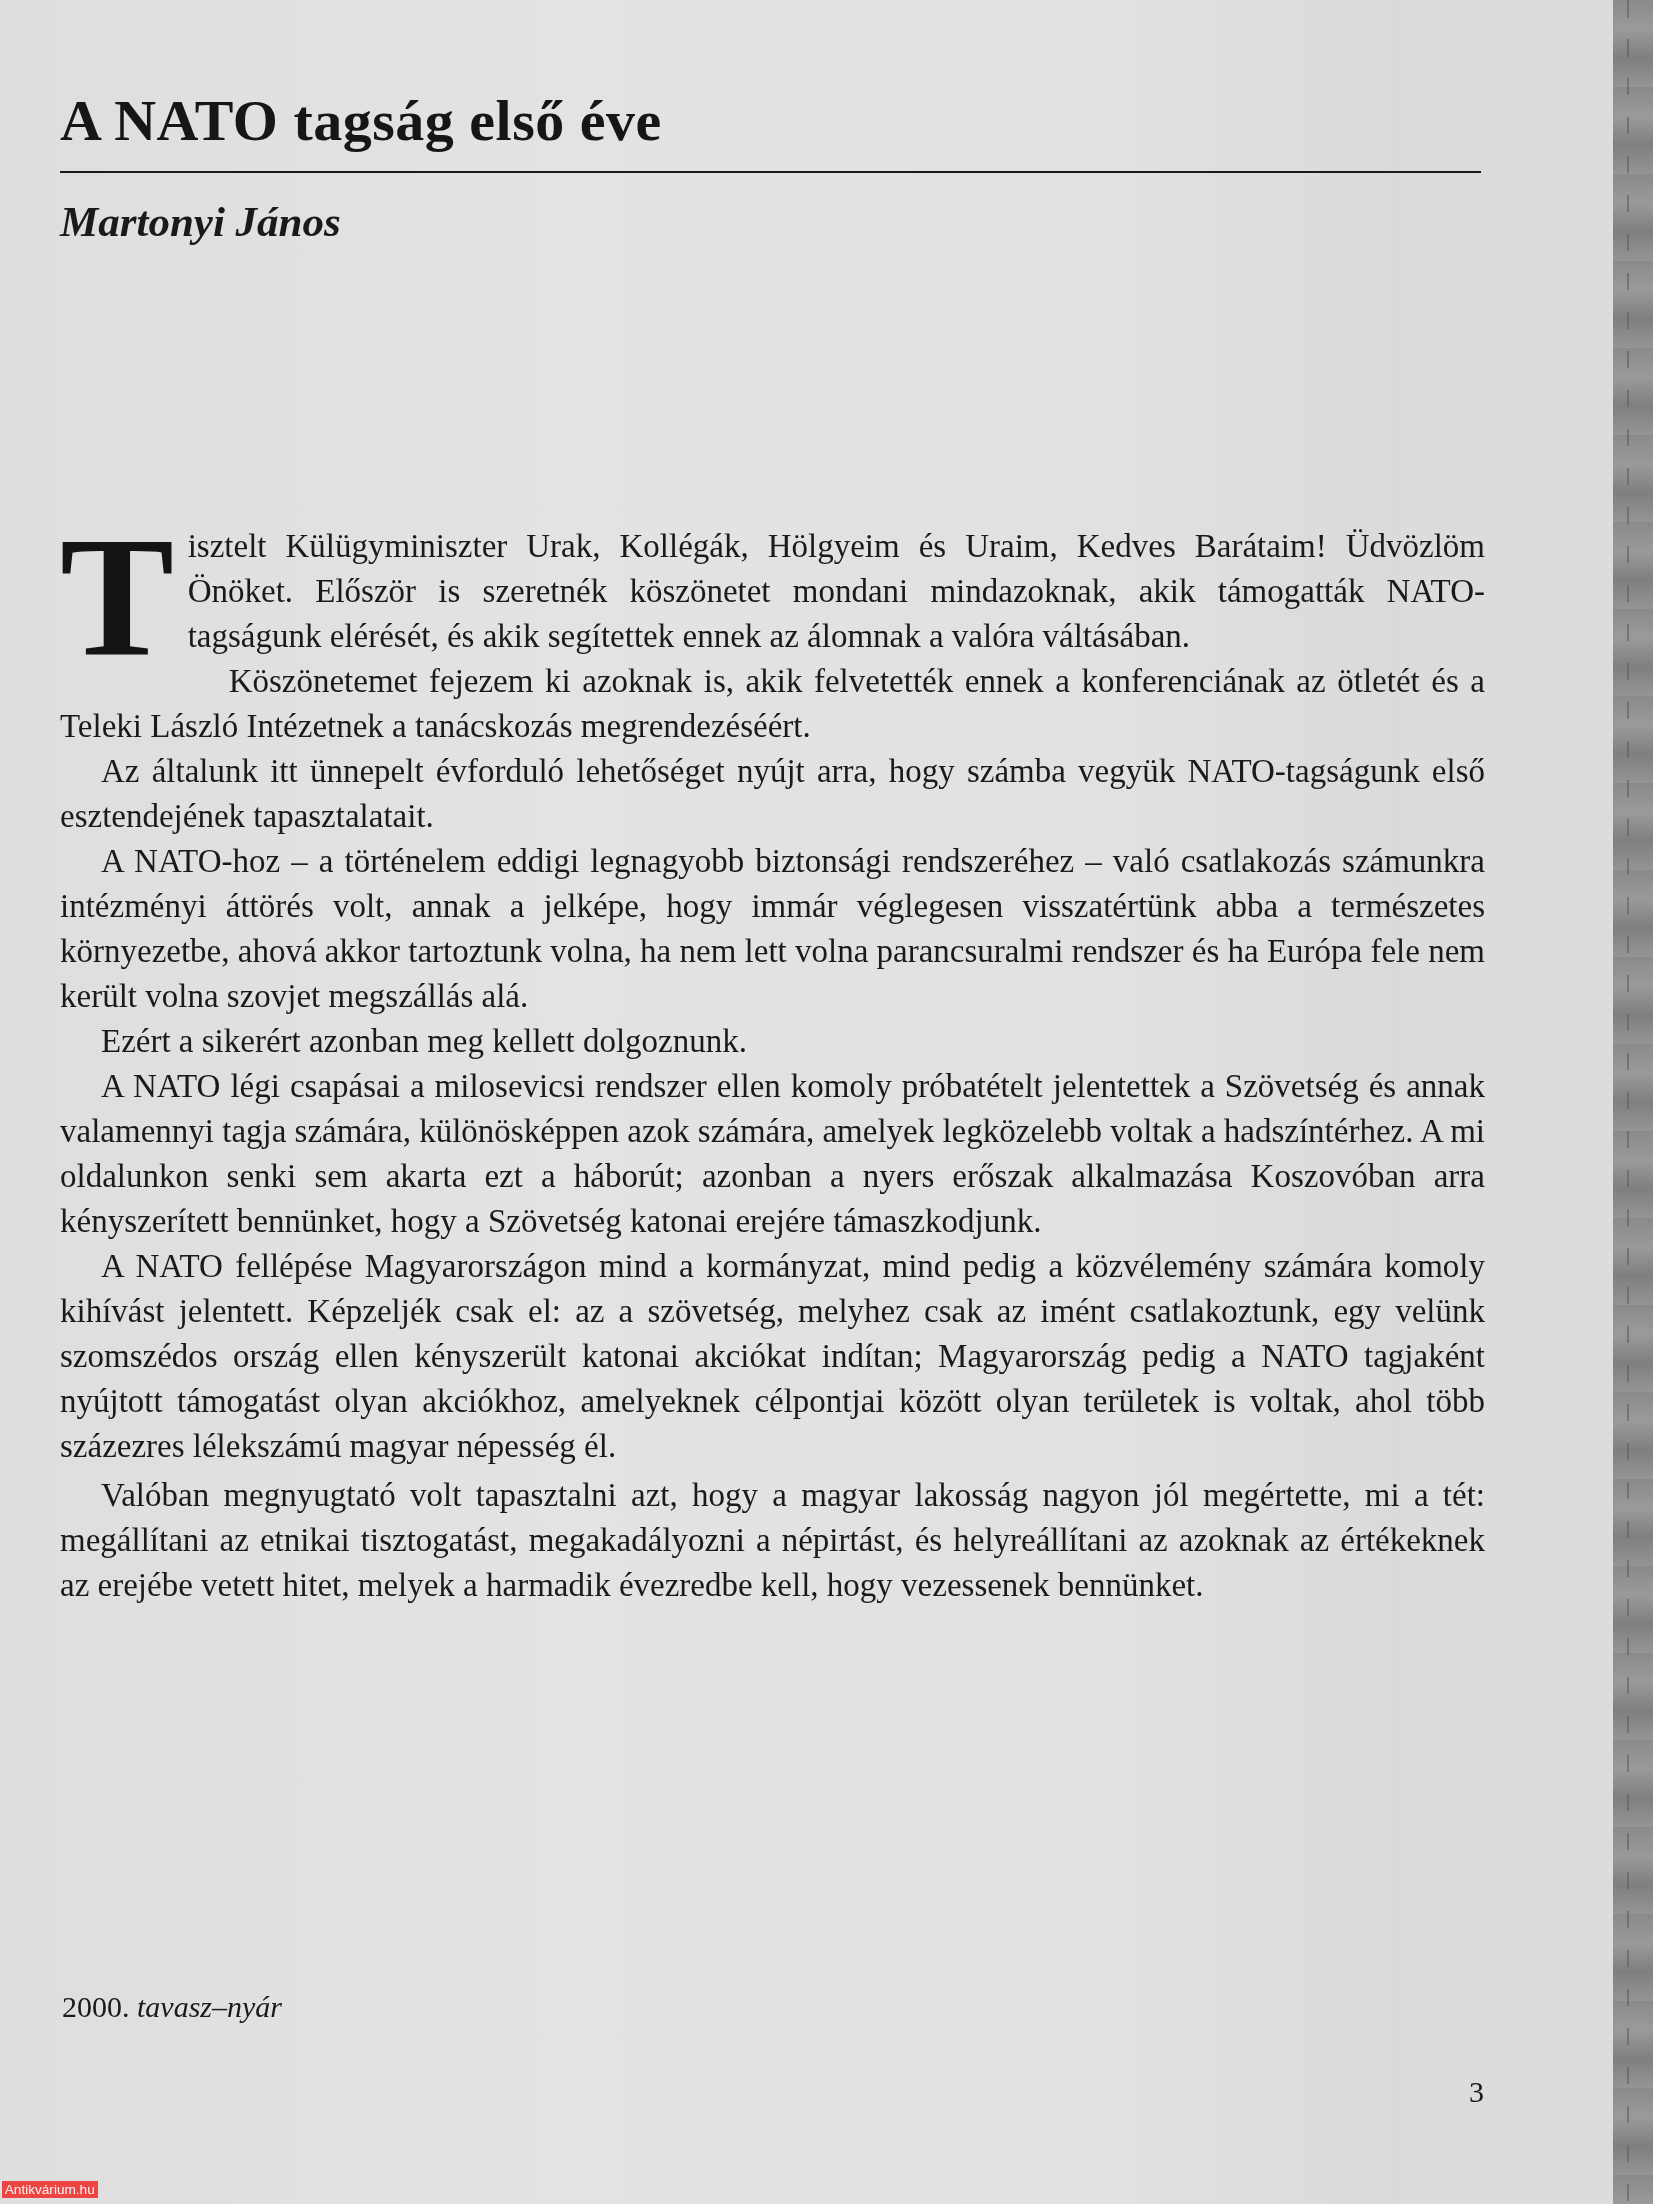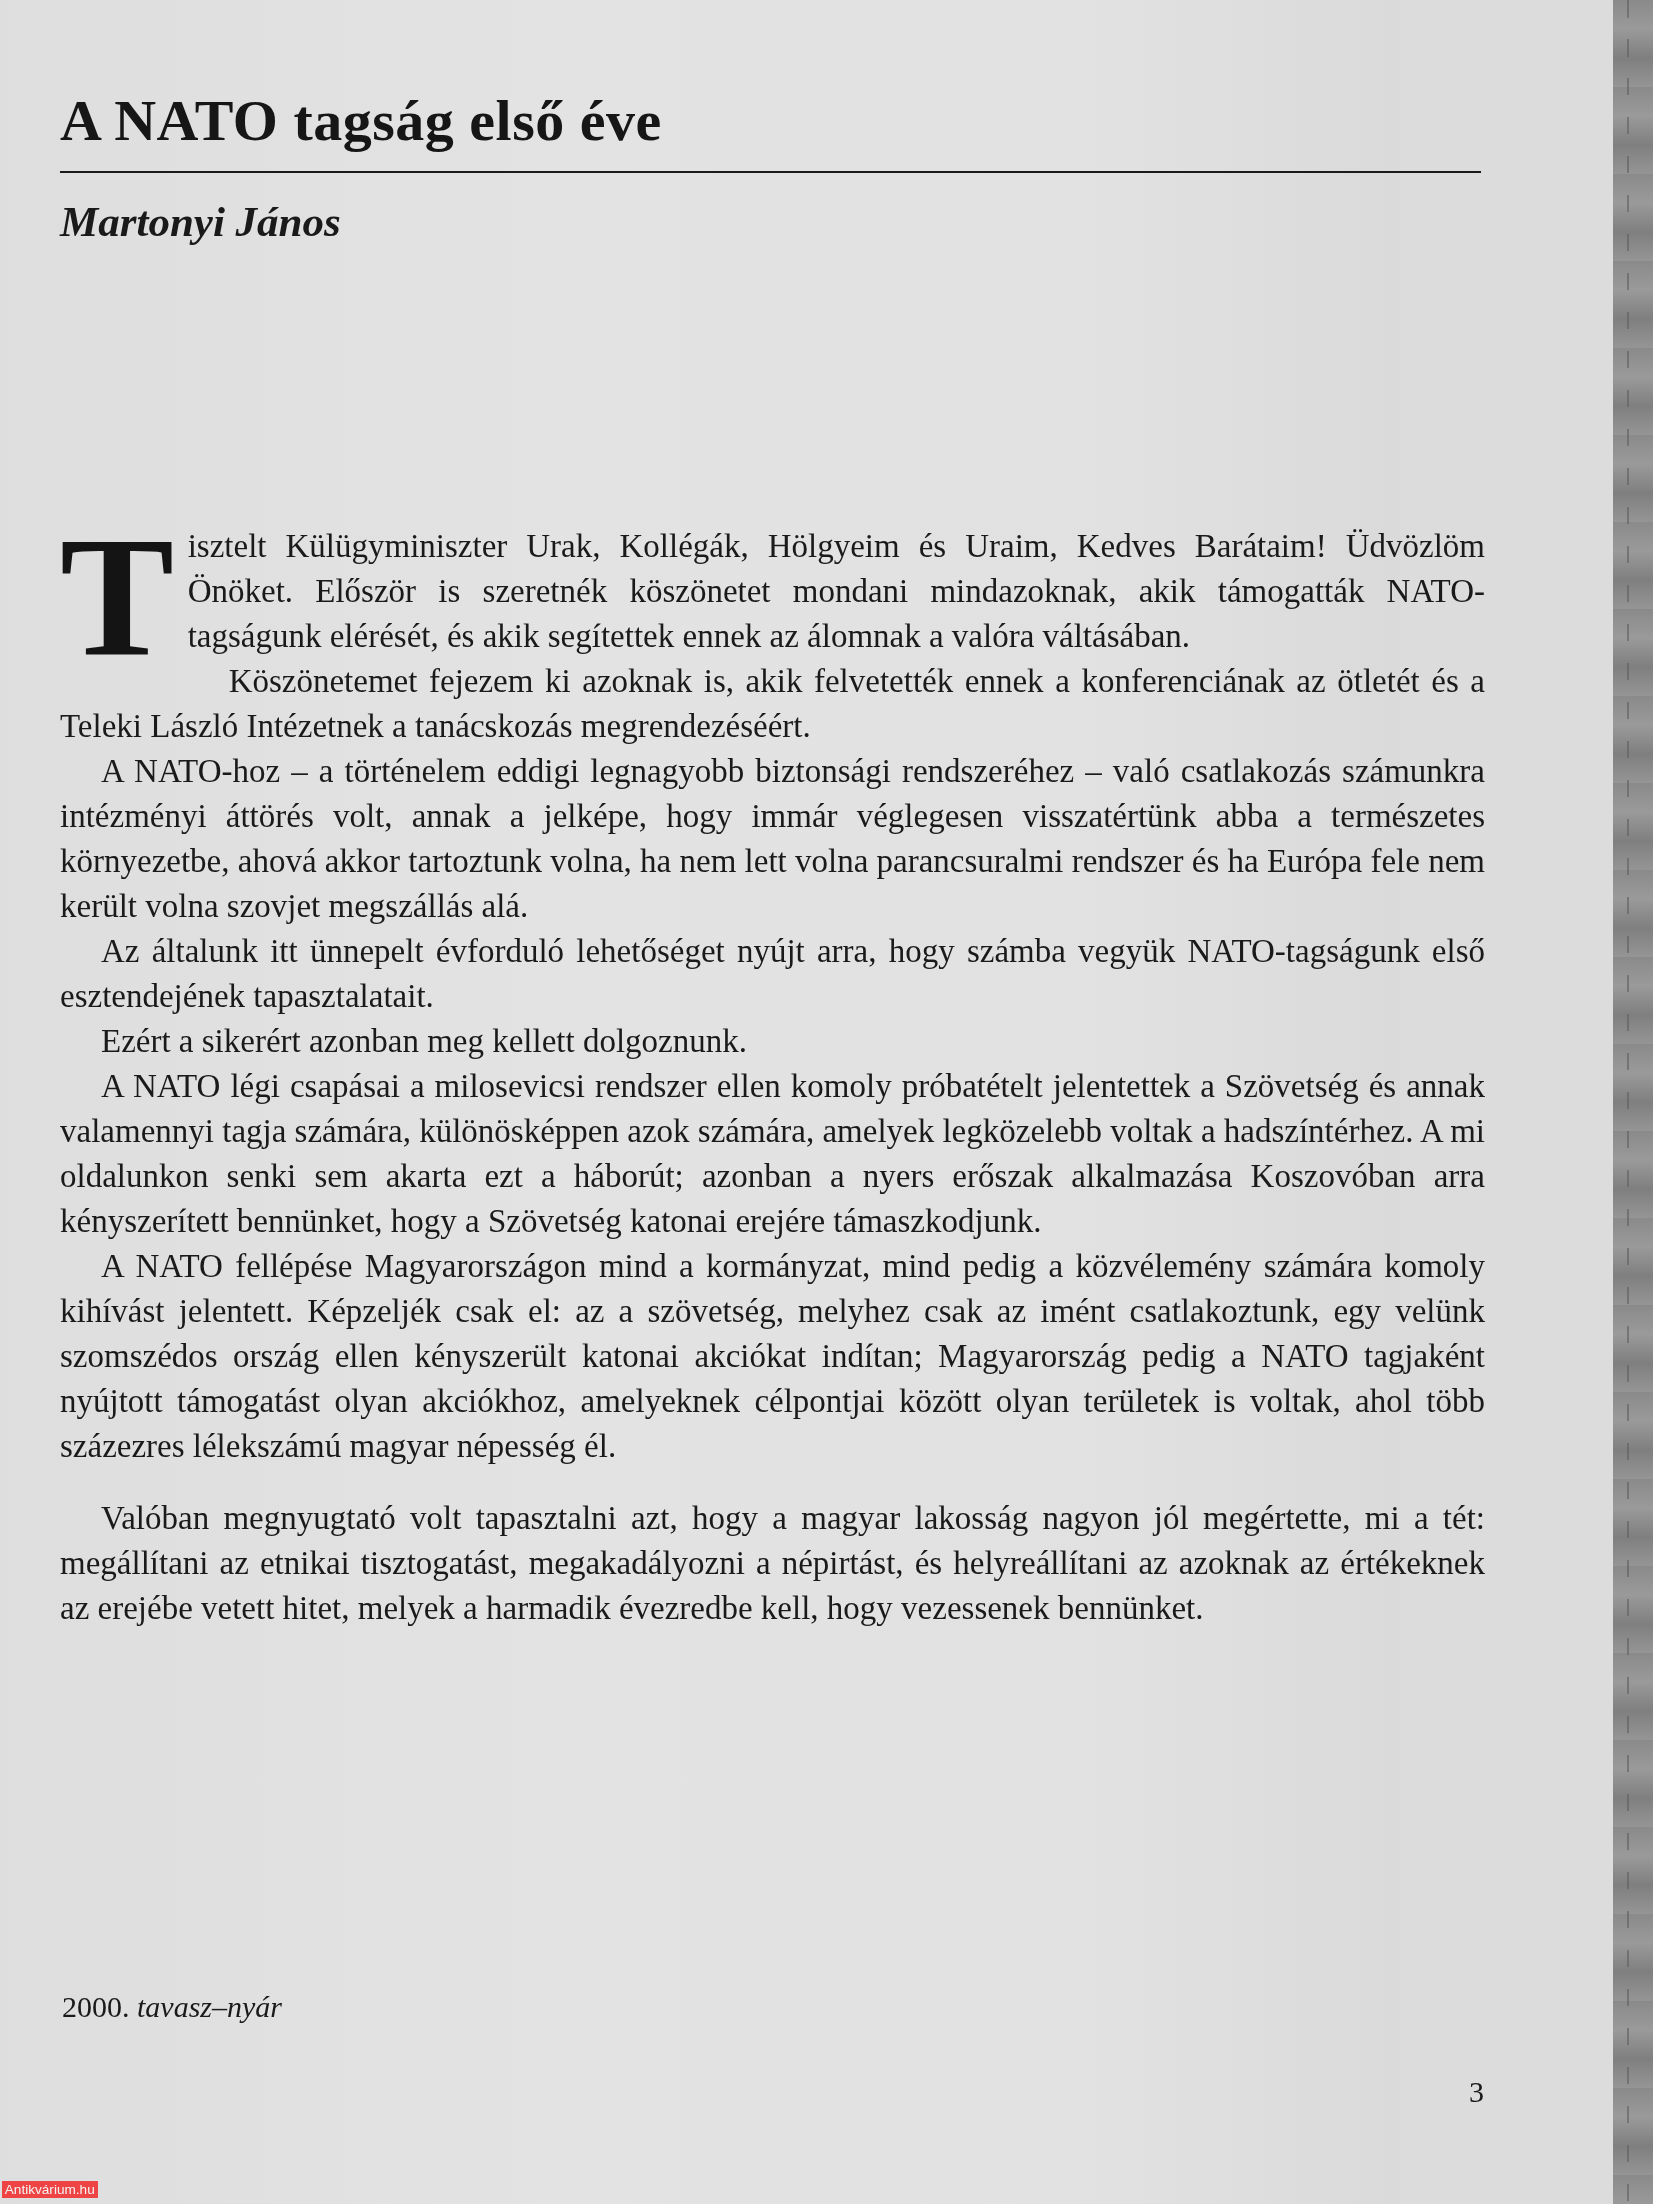--- a/index.html
+++ b/index.html
@@ -35,21 +35,21 @@
       position: absolute; left: 60px; top: 197px;
       font-size: 43px; font-style: italic; margin: 0; color: #1a1a1a; text-align: center;
     }
     .body-text {
       position: absolute; left: 60px; top: 524px; width: 1425px;
       font-size: 33px; line-height: 45px; text-align: justify;
       hyphens: manual;
     }
     .body-text p { margin: 0; text-indent: 41px; }
     .body-text p.first { text-indent: 0; }
-    .body-text p.gap { margin-top: 27px; }
+    .body-text p.gap { margin-top: 4px; }
     .dropcap {
       float: left; font-size: 171px; line-height: 128px; font-weight: bold;
       margin: 9.7px 13.6px 0 0; padding: 0; color: #141414;
       font-family: "Liberation Serif", "DejaVu Serif", serif;
     }
     .footer-left {
       position: absolute; left: 62px; top: 1952px;
       font-size: 30px; font-style: italic; color: #1a1a1a; margin-top: 38px;
     }
     .footer-left .num { font-style: normal; }
@@ -67,22 +67,22 @@
 <body>
 
 <div class="page">
   <h1 class="title">A NATO tagság első éve</h1>
   <div class="rule"></div>
   <h2 class="author">Martonyi János</h2>
 
   <div class="body-text">
     <p class="first"><span class="dropcap">T</span><span>isztelt Külügyminiszter Urak, Kollégák, Hölgyeim és Uraim, Kedves Barátaim! Üdvözlöm Önöket. Először is szeretnék köszönetet mondani mindazoknak, akik támogatták NATO-tagságunk elérését, és akik segítettek ennek az álomnak a valóra váltásában.</span></p>
     <p>Köszönetemet fejezem ki azoknak is, akik felvetették ennek a konferenciának az ötletét és a Teleki László Intézetnek a tanácskozás megrendezéséért.</p>
+    <p>Az általunk itt ünnepelt évforduló lehetőséget nyújt arra, hogy számba vegyük NATO-tagságunk első esztendejének tapasztalatait.</p>
     <p>A NATO-hoz – a történelem eddigi legnagyobb biztonsági rendszeréhez – való csatlakozás számunkra intézményi áttörés volt, annak a jelképe, hogy immár véglegesen visszatértünk abba a természetes környezetbe, ahová akkor tartoztunk volna, ha nem lett volna parancsuralmi rendszer és ha Európa fele nem került volna szovjet megszállás alá.</p>
-    <p>Az általunk itt ünnepelt évforduló lehetőséget nyújt arra, hogy számba vegyük NATO-tagságunk első esztendejének tapasztalatait.</p>
     <p>Ezért a sikerért azonban meg kellett dolgoznunk.</p>
     <p>A NATO légi csapásai a milosevicsi rendszer ellen komoly próbatételt jelentettek a Szövetség és annak valamennyi tagja számára, különösképpen azok számára, amelyek legközelebb voltak a hadszíntérhez. A mi oldalunkon senki sem akarta ezt a háborút; azonban a nyers erőszak alkalmazása Koszovóban arra kényszerített bennünket, hogy a Szövetség katonai erejére támaszkodjunk.</p>
     <p>A NATO fellépése Magyarországon mind a kormányzat, mind pedig a közvélemény számára komoly kihívást jelentett. Képzeljék csak el: az a szövetség, melyhez csak az imént csatlakoztunk, egy velünk szomszédos ország ellen kényszerült katonai akciókat indítan; Magyarország pedig a NATO tagjaként nyújtott támogatást olyan akciókhoz, amelyeknek célpontjai között olyan területek is voltak, ahol több százezres lélekszámú magyar népesség él.</p>
     <p class="gap">Valóban megnyugtató volt tapasztalni azt, hogy a magyar lakosság nagyon jól megértette, mi a tét: megállítani az etnikai tisztogatást, megakadályozni a népirtást, és helyreállítani az azoknak az értékeknek az erejébe vetett hitet, melyek a harmadik évezredbe kell, hogy vezessenek bennünket.</p>
   </div>
 
   <div class="footer-left">
     <span class="num">2000.</span>
     <span>tavasz–nyár</span>
   </div>

